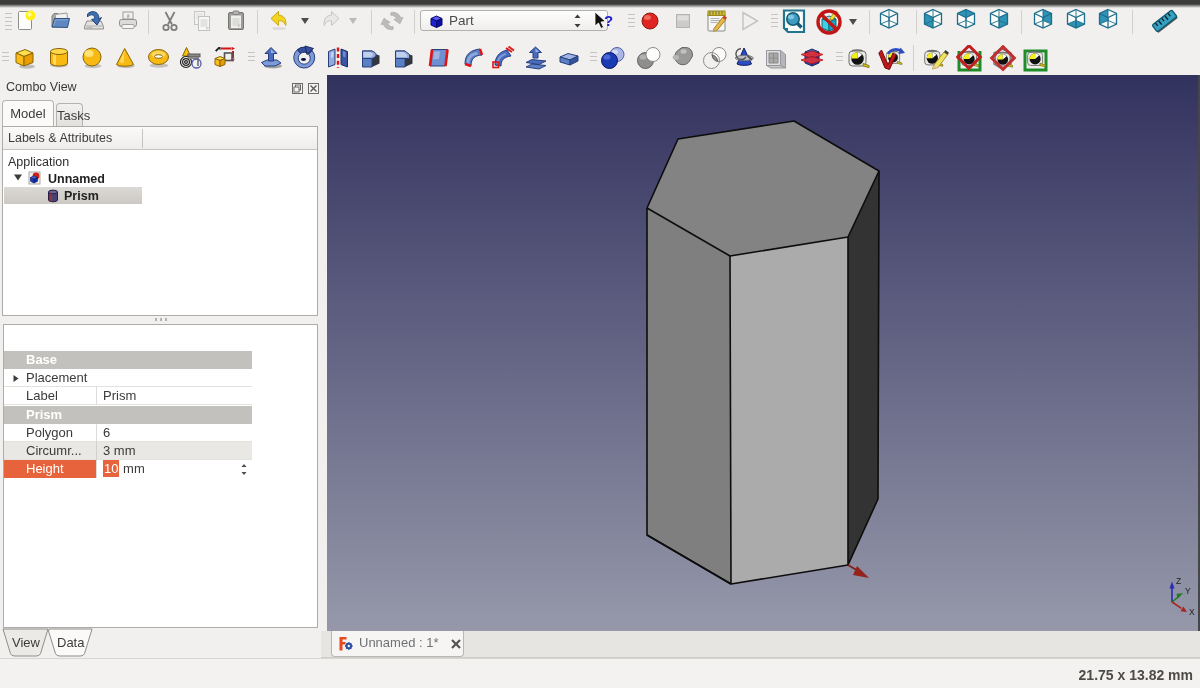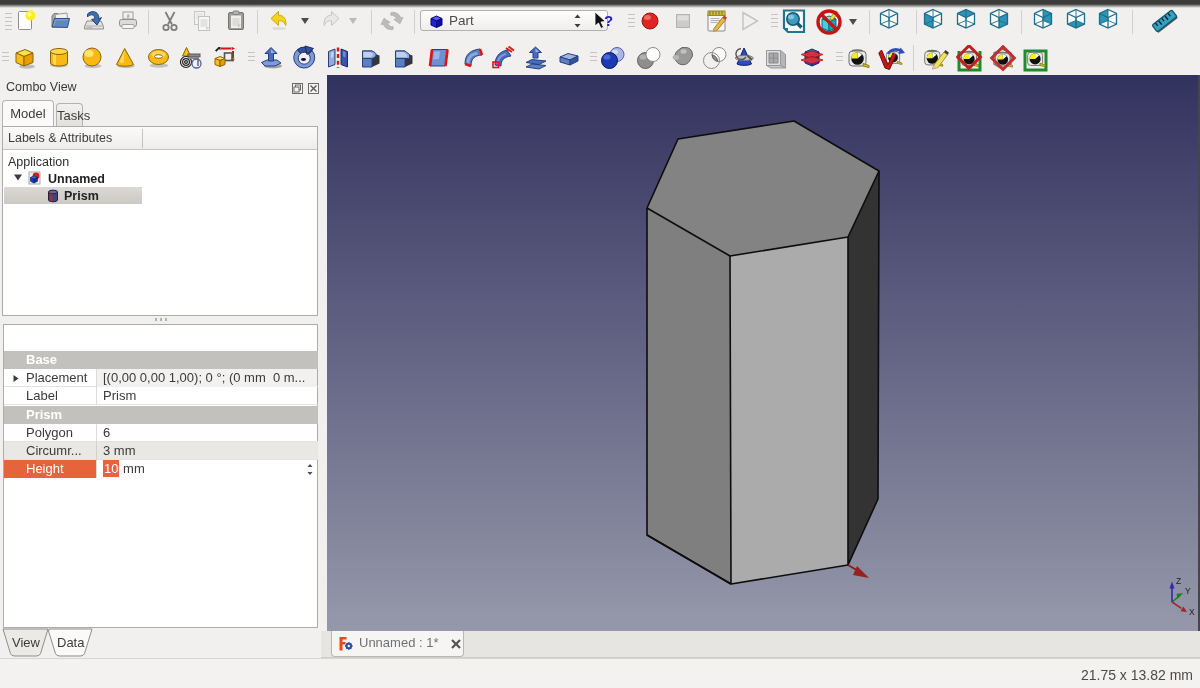--- a/index.html
+++ b/index.html
@@ -19,33 +19,33 @@
 #tabTasks{position:absolute;left:56px;top:103px;width:27px;height:24px;background:linear-gradient(#f2f1ef,#e2e0dd);border:1px solid #b5b3b0;border-bottom:none;border-radius:4px 4px 0 0;font-size:13px;color:#3c3c3c;text-align:center;line-height:23px}
 #treepanel{position:absolute;left:2px;top:126px;width:316px;height:190px;background:#fff;border:1px solid #aeaca9}
 #treehdr{position:absolute;left:0;top:0;width:100%;height:23px;background:linear-gradient(#fbfaf9,#eeedeb);border-bottom:1px solid #c6c4c1;font-size:12.5px;color:#3b3b3b;line-height:22px}
 #treehdr span{padding-left:5px}
 #treehdr .col{position:absolute;left:139px;top:2px;width:1px;height:19px;background:#c6c4c1}
 .trow{position:absolute;left:0;font-size:12.5px;color:#2e2e2e;height:17px;line-height:17px}
 #prismrow{position:absolute;left:1px;top:60px;width:138px;height:17px;background:linear-gradient(#dbd9d5,#ccc9c5)}
 #proppanel{position:absolute;left:3px;top:324px;width:315px;height:304px;background:#fff;border:1px solid #aeaca9}
 #prophdr{position:absolute;left:0;top:0;width:100%;height:26px;background:linear-gradient(#fbfaf9,#eeedeb);border-bottom:1px solid #c6c4c1;font-size:12.5px;color:#3b3b3b;line-height:22px}
 #prophdr .col{position:absolute;left:92px;top:2px;width:1px;height:19px;background:#c6c4c1}
-.prow{position:absolute;left:0;width:314px;height:18px;font-size:13px;line-height:18px;color:#3a3a3a}
+.prow{position:absolute;left:0;width:248px;height:18px;font-size:13px;line-height:18px;color:#3a3a3a}
 .prow .nm{position:absolute;left:22px;top:0;width:69px;height:18px;overflow:hidden;white-space:nowrap}
 .prow .vl{position:absolute;left:92px;top:0;width:221px;height:18px;padding-left:6px;overflow:hidden;white-space:nowrap;border-left:1px solid #dddbd8}
 .grow{background:#c3c1bd;color:#fff;font-weight:bold}
 .rowline{border-bottom:1px solid #e4e2df}
 #viewdata{position:absolute;left:0px;top:628px;width:321px;height:30px}
 #view3d{position:absolute;left:327px;top:75px;width:871px;height:556px;background:linear-gradient(#32325f,#9698aa)}
 #view3d svg{position:absolute;left:0;top:0}
 #rightedge{position:absolute;left:1198px;top:75px;width:2px;height:556px;background:#46464a}
 #tabbar{position:absolute;left:321px;top:631px;width:879px;height:27px;background:#e7e5e2;border-bottom:1px solid #cfcdca}
 #mditab{position:absolute;left:10px;top:0px;width:133px;height:26px;background:#f6f5f3;border:1px solid #b9b7b4;border-top:none;border-radius:0 0 4px 4px;font-size:13px;color:#6e7276;line-height:24px}
 #statusbar{position:absolute;left:0;top:658px;width:1200px;height:30px;background:#f3f2f0;border-top:1px solid #d8d6d3}
-#statustext{position:absolute;right:7px;top:8px;font-size:14px;font-weight:normal;color:#4e4a46}
+#statustext{position:absolute;right:7px;top:8px;font-size:14px;font-weight:bold;color:#4e4a46}
 </style></head><body>
 <div id="root">
 <div id="topstrip"></div>
 <div id="toolbar">
 <div class="grip" style="left:5px;top:13px;height:18px"></div>
 <svg style="left:14px;top:9px" width="24" height="24" viewBox="0 0 24 24">
         <rect x="4.5" y="2.5" width="13" height="18" rx="1" fill="#fdfdfc" stroke="#8e8e8c"></rect>
 <circle cx="16.5" cy="6.5" r="5" fill="#ffee10"></circle>
         <circle cx="15.5" cy="5.5" r="2.2" fill="#fffa90"></circle>
       </svg>
@@ -531,21 +531,20 @@
       </g>
     </svg>
 
 <div id="proppanel">
   <div class="prow grow" style="top:26px"><span style="padding-left:22px">Base</span></div>
   <div class="prow rowline" style="top:44px">
         <svg style="position:absolute;left:8px;top:5px" width="8" height="9" viewBox="0 0 8 9">
           <path d="M1.5 1 L6.5 4.5 1.5 8 Z" fill="#3c3c3a"></path>
         </svg>
         <span class="nm">Placement</span>
-        <span class="vl" style="background:#f2f1ef">[(0,00 0,00 1,00); 0 °; (0 mm&nbsp; 0 m...</span>
       </div>
   <div class="prow rowline" style="top:62px">
         <span class="nm">Label</span>
         <span class="vl">Prism</span>
       </div>
   <div class="prow grow" style="top:81px"><span style="padding-left:22px">Prism</span></div>
   <div class="prow rowline" style="top:99px">
         <span class="nm">Polygon</span>
         <span class="vl">6</span>
       </div>

